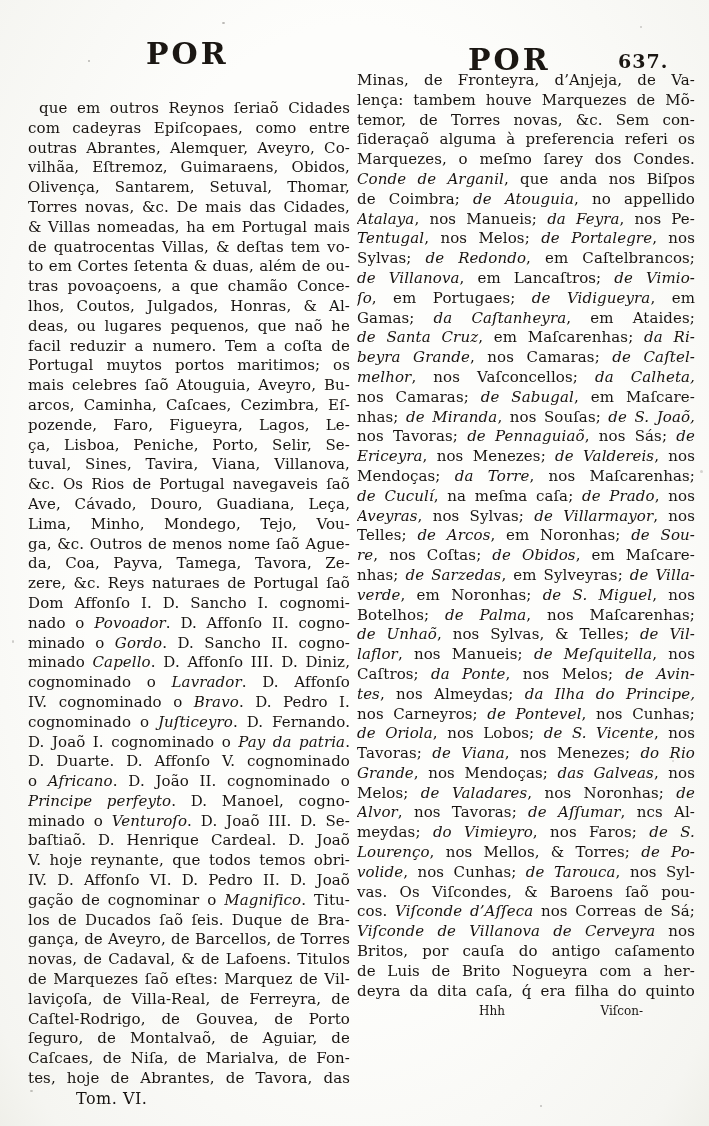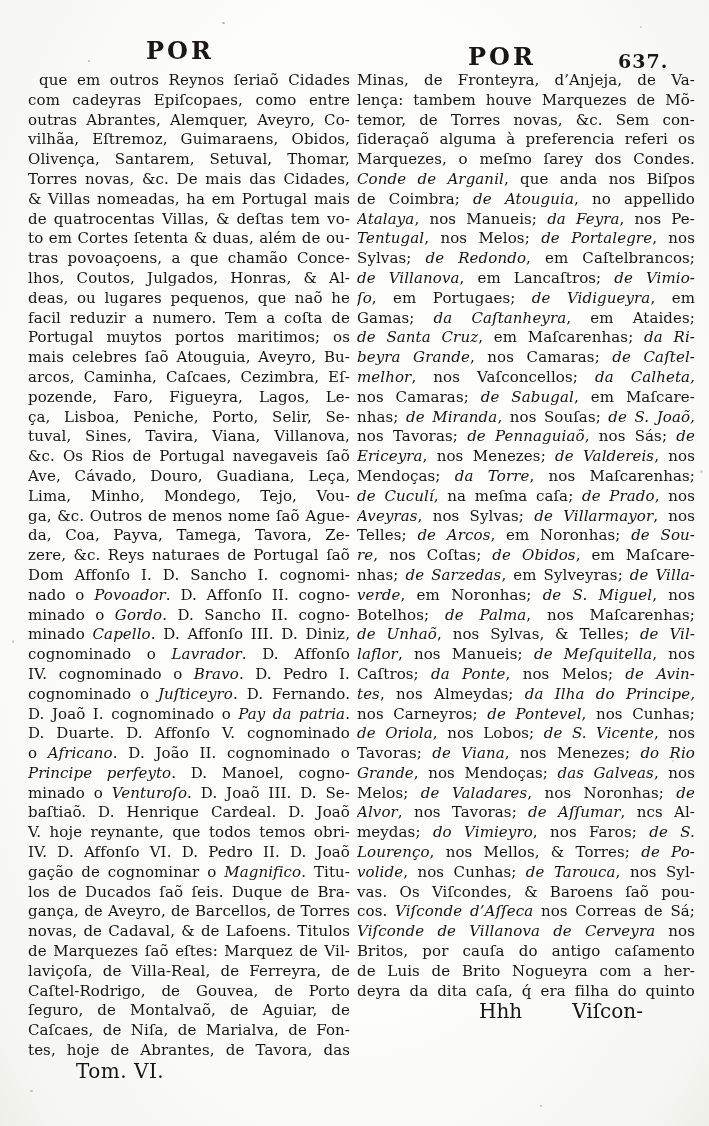--- a/index.html
+++ b/index.html
@@ -10,66 +10,66 @@
   .page{
     position:relative;
     width:709px;height:1126px;
     margin:0 auto;
     background:radial-gradient(ellipse at 50% 45%, #fdfdfb 55%, #f5f5f1 92%, #efefe9 100%);
     color:#181411;
     overflow:hidden;
   }
   .running-title{
     position:absolute;
-    font-size:24px;
+    font-size:30px;
     font-weight:bold;
     letter-spacing:3px;
     color:#1b1713;
   }
   .rt-left{left:146px;top:36px;}
   .rt-right{left:468px;top:42px;}
   .page-number{
     position:absolute;
     left:618px;top:50px;
     font-size:19px;
     font-weight:bold;
     letter-spacing:1px;
     color:#1b1713;
   }
   .col{
     position:absolute;
     top:71px;
   }
-  .col-left{left:28px;width:322px;}
+  .col-left{left:28px;width:322px;margin-top:28px;}
   .col-right{left:357px;width:338px;}
   .line{
     height:19.8px;
     line-height:19.8px;
     font-size:15px;
     letter-spacing:0.1px;
     text-align:justify;
     text-align-last:justify;
     overflow:hidden;
     white-space:nowrap;
   }
   .col-left .line:first-child{padding-left:11px;}
   .it{font-style:italic;}
   .col-footer-left{
     height:20px;line-height:20px;
     padding-left:48px;
-    font-size:20px;
+    font-size:16px;
     letter-spacing:0.5px;
   }
   .col-footer-right{
     height:20px;line-height:20px;
     display:flex;
     justify-content:space-between;
     padding-left:122px;
     padding-right:52px;
-    font-size:20px;
+    font-size:12px;
   }
   .speck{position:absolute;border-radius:50%;background:rgba(60,55,50,0.35);}
   .s1{left:222px;top:22px;width:3px;height:2px;}
   .s2{left:88px;top:60px;width:2px;height:2px;}
   .s3{left:640px;top:26px;width:2px;height:2px;background:rgba(60,55,50,0.25);}
   .s4{left:700px;top:470px;width:3px;height:3px;background:rgba(60,55,50,0.2);}
   .s5{left:12px;top:640px;width:2px;height:3px;background:rgba(60,55,50,0.25);}
   .s6{left:30px;top:1090px;width:3px;height:2px;background:rgba(60,55,50,0.3);}
   .s7{left:540px;top:1105px;width:2px;height:2px;background:rgba(60,55,50,0.3);}
   .s8{left:672px;top:760px;width:2px;height:2px;background:rgba(60,55,50,0.2);}

